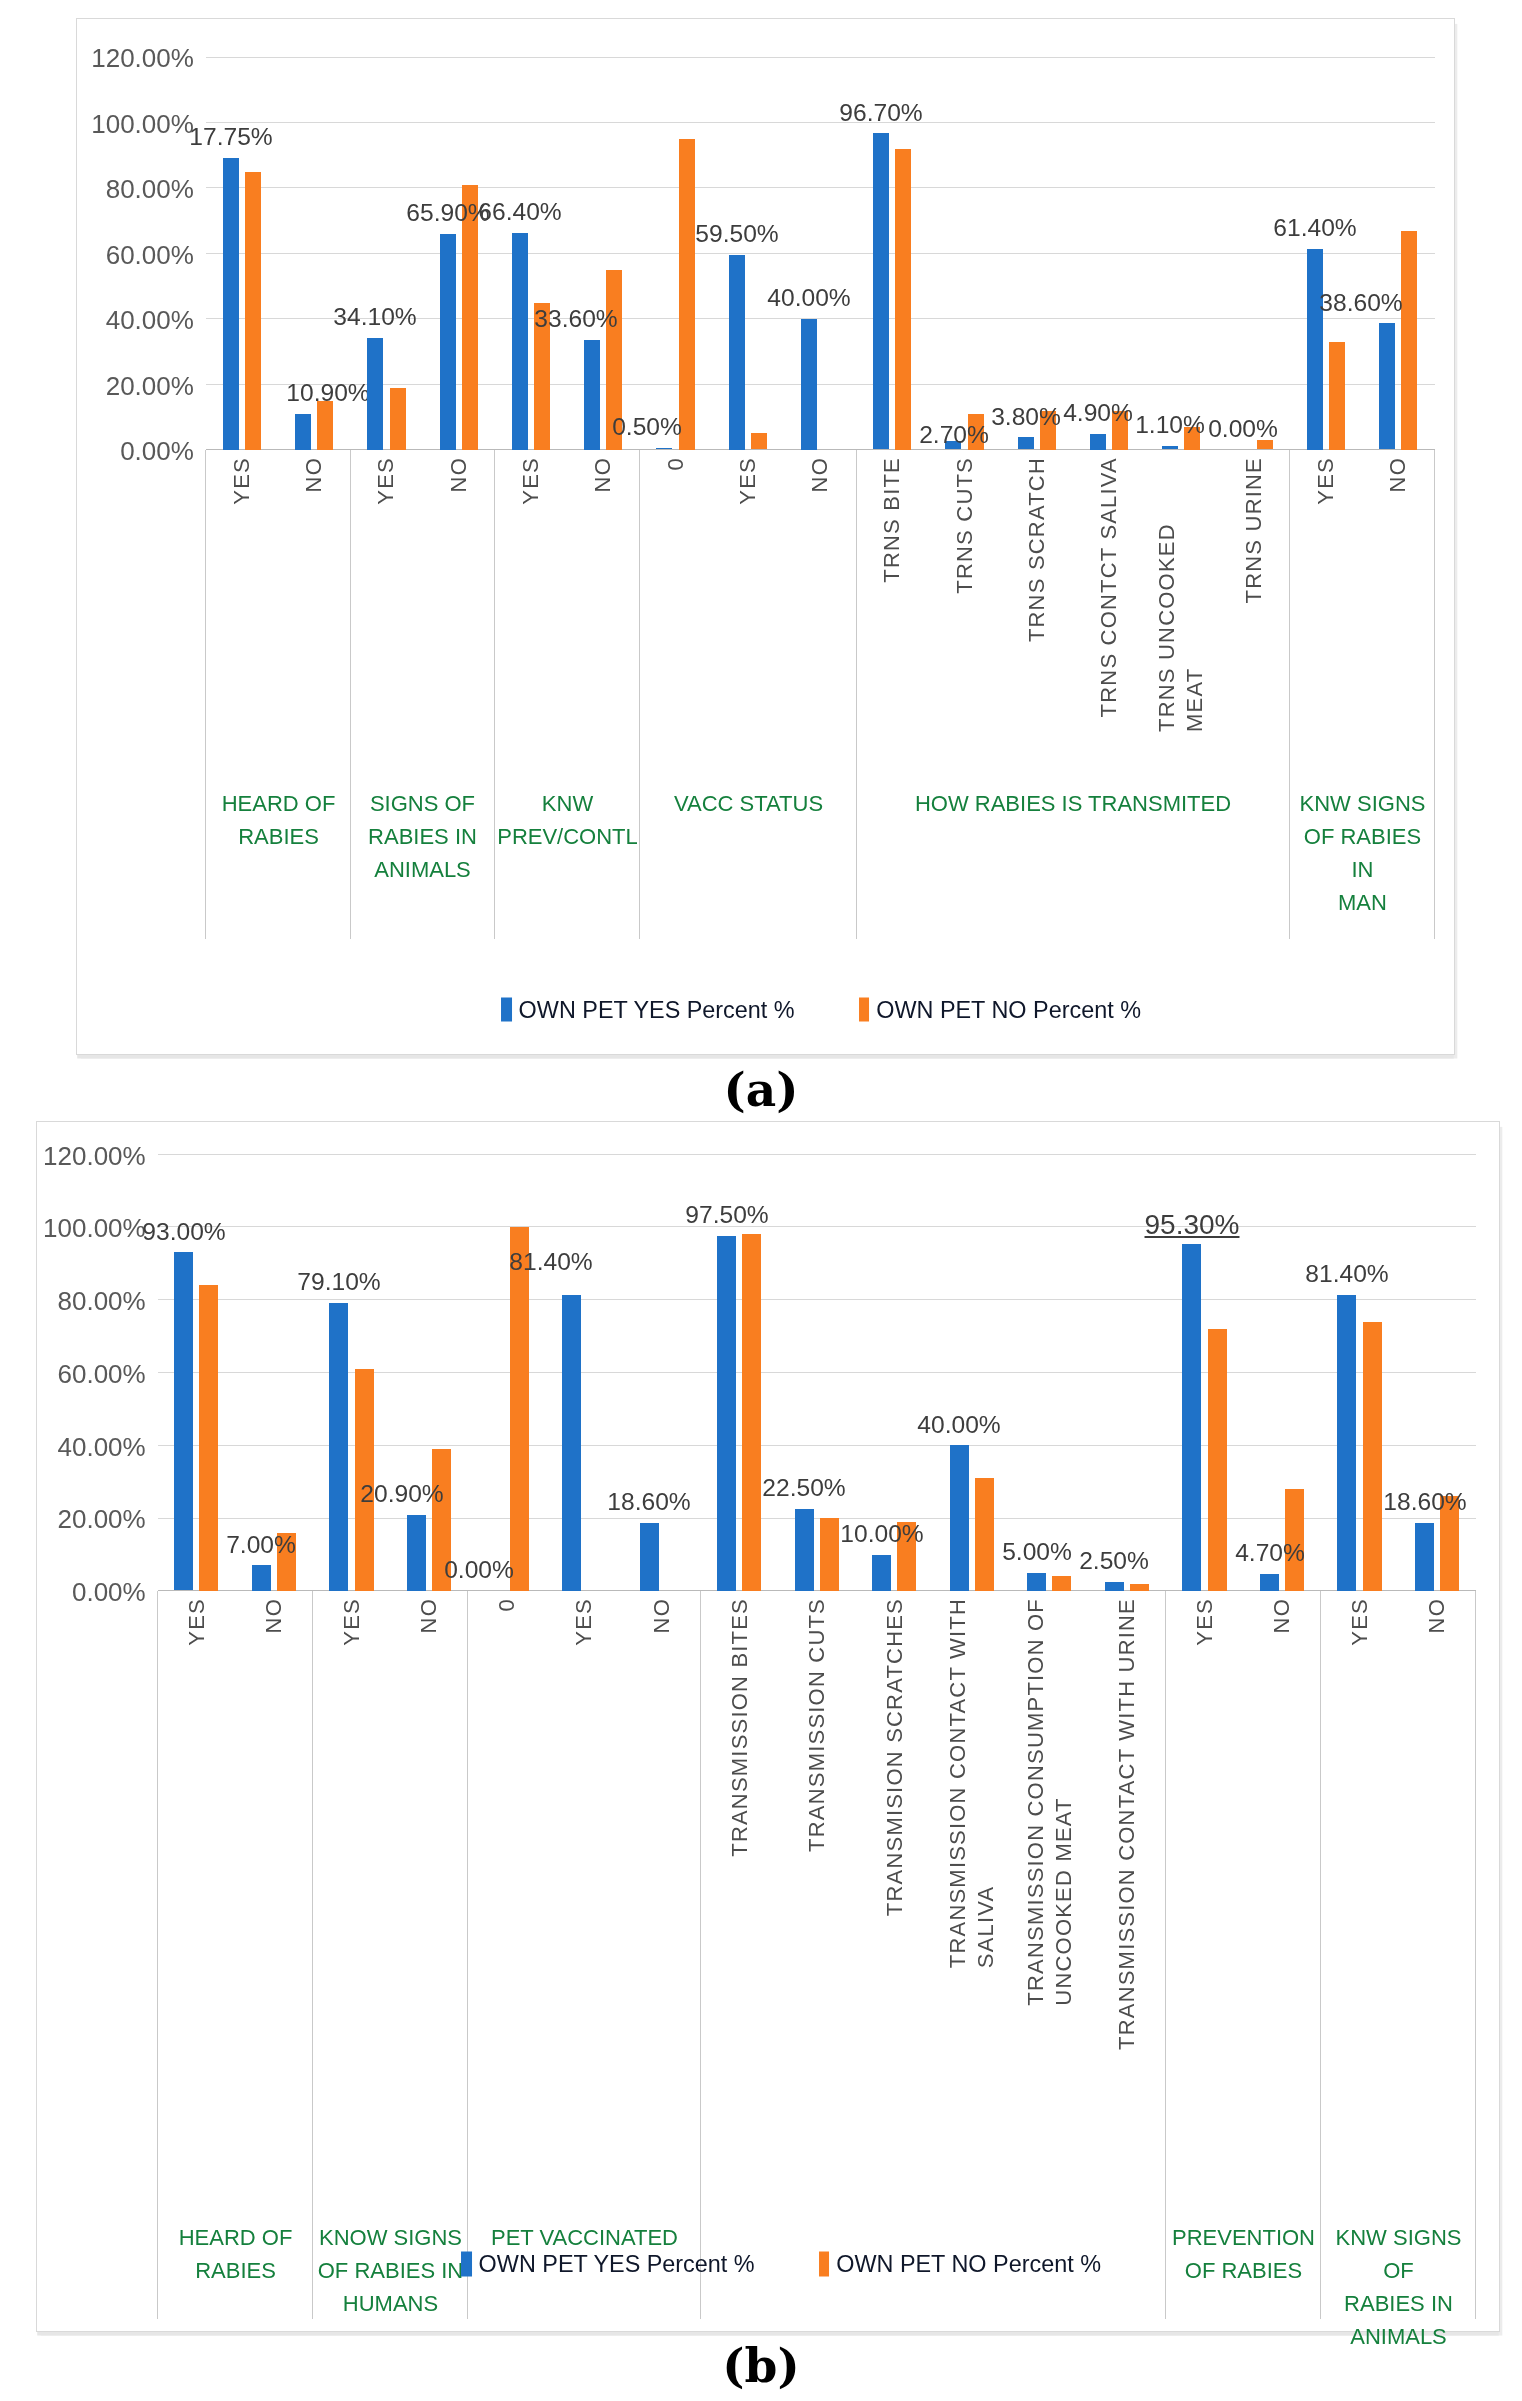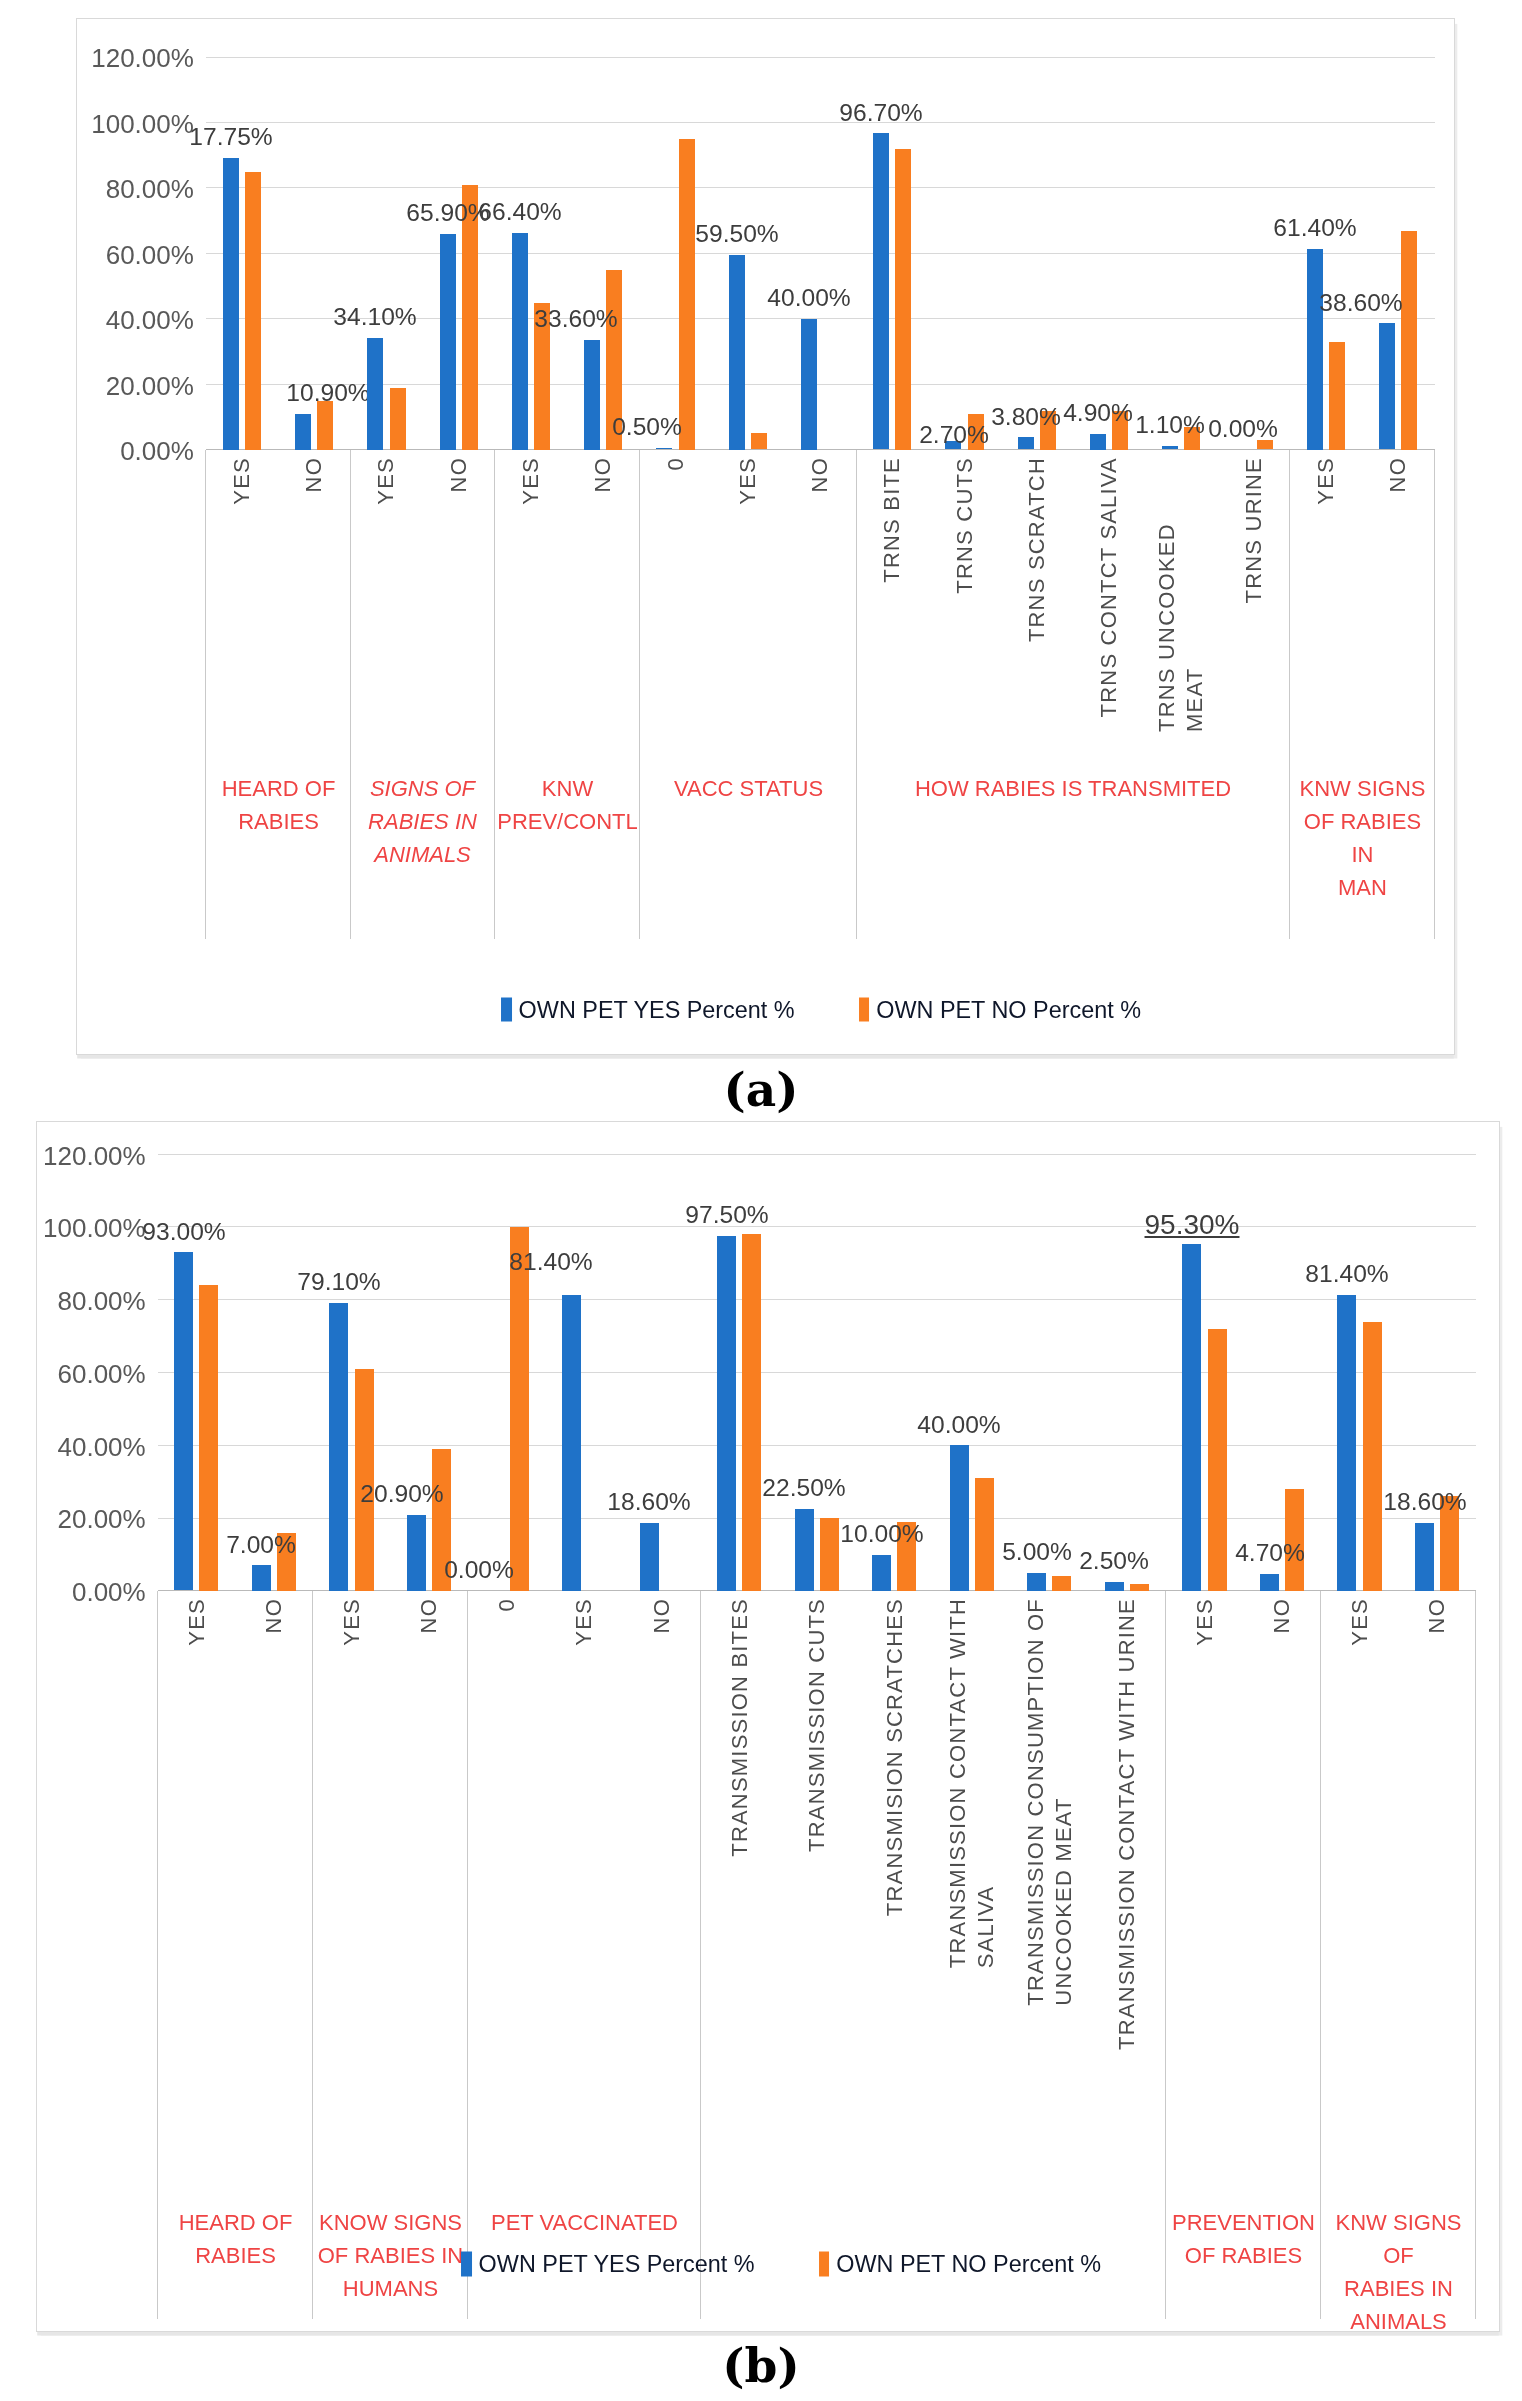--- a/index.html
+++ b/index.html
@@ -9,21 +9,21 @@
          box-shadow:0 4.7px 0 -1.2px #e6e6e6,3.5px 4.7px 0 -1.2px #ececec;}
   .gridline{position:absolute;height:1.2px;background:#d8d8d8;}
   .axisline{position:absolute;height:1.2px;background:#b9b9b9;}
   .ytick{position:absolute;color:#595959;text-align:right;line-height:1;}
   .bar{position:absolute;}
   .dlabel{position:absolute;color:#3d3d3d;line-height:1;transform:translateX(-50%);white-space:nowrap;}
   .sep{position:absolute;width:1.2px;background:#c9c9c9;}
   .rotslot{position:absolute;display:flex;justify-content:center;align-items:flex-start;overflow:visible;}
   .rotlabel{writing-mode:vertical-rl;transform:rotate(180deg);white-space:pre-line;
             color:#4d4d4d;letter-spacing:1.2px;line-height:28px;}
-  .grplabel{position:absolute;text-align:center;white-space:pre-line;color:#ef4444;line-height:1.5;}
+  .grplabel{position:absolute;text-align:center;white-space:pre-line;color:#15803d;line-height:1.5;margin-top:15px;}
   .legend{position:absolute;display:flex;align-items:center;transform:translate(-50%,-50%);}
   .legend .item{display:flex;align-items:center;white-space:nowrap;}
   .legend .swatch{display:inline-block;width:10.6px;height:24.6px;margin-right:7px;}
   .legend .ltext{color:#0f172a;}
   .caption{position:absolute;left:0;right:0;text-align:center;color:#000;
            font-family:"DejaVu Serif","Liberation Serif",serif;font-weight:bold;}
 </style>
 </head>
 <body>
 
@@ -50,21 +50,21 @@
       <div class="dlabel" style="font-size: 24.6px; left: 154px; top: 106px;">17.75%</div>
       <div class="rotslot" style="left: 129px; width: 72px; top: 438px; height: 275px;">
         <div class="rotlabel" style="font-size: 22px;">YES</div>
       </div>
       <div class="bar" style="width: 16.4px; height: 36px; top: 395px; left: 218px; background: rgb(31, 114, 200);"></div>
       <div class="bar" style="width: 16.4px; height: 49px; top: 382px; left: 240px; background: rgb(249, 126, 32);"></div>
       <div class="dlabel" style="font-size: 24.6px; left: 251px; top: 362px;">10.90%</div>
       <div class="rotslot" style="left: 201px; width: 72px; top: 438px; height: 275px;">
         <div class="rotlabel" style="font-size: 22px;">NO</div>
       </div>
-      <div class="grplabel" style="left: 273px; width: 145px; top: 753px; font-size: 22px; font-style: italic;">SIGNS OF
+      <div class="grplabel" style="left: 273px; width: 145px; top: 753px; font-size: 22px;">SIGNS OF
 RABIES IN
 ANIMALS</div>
       <div class="bar" style="width: 16.4px; height: 112px; top: 319px; left: 290px; background: rgb(31, 114, 200);"></div>
       <div class="bar" style="width: 16.4px; height: 62px; top: 369px; left: 313px; background: rgb(249, 126, 32);"></div>
       <div class="dlabel" style="font-size: 24.6px; left: 298px; top: 286px;">34.10%</div>
       <div class="rotslot" style="left: 273px; width: 72px; top: 438px; height: 275px;">
         <div class="rotlabel" style="font-size: 22px;">YES</div>
       </div>
       <div class="bar" style="width: 16.4px; height: 216px; top: 215px; left: 363px; background: rgb(31, 114, 200);"></div>
       <div class="bar" style="width: 16.4px; height: 265px; top: 166px; left: 385px; background: rgb(249, 126, 32);"></div>

